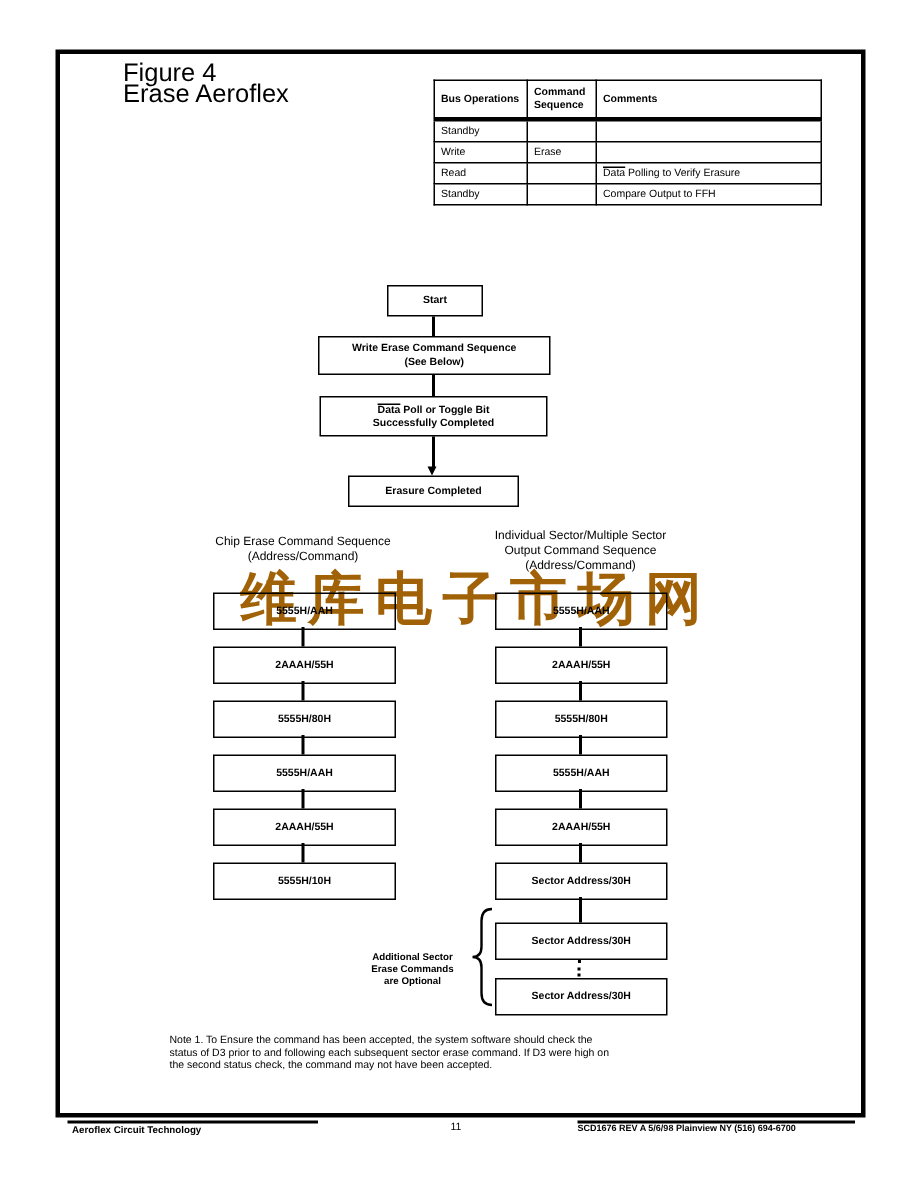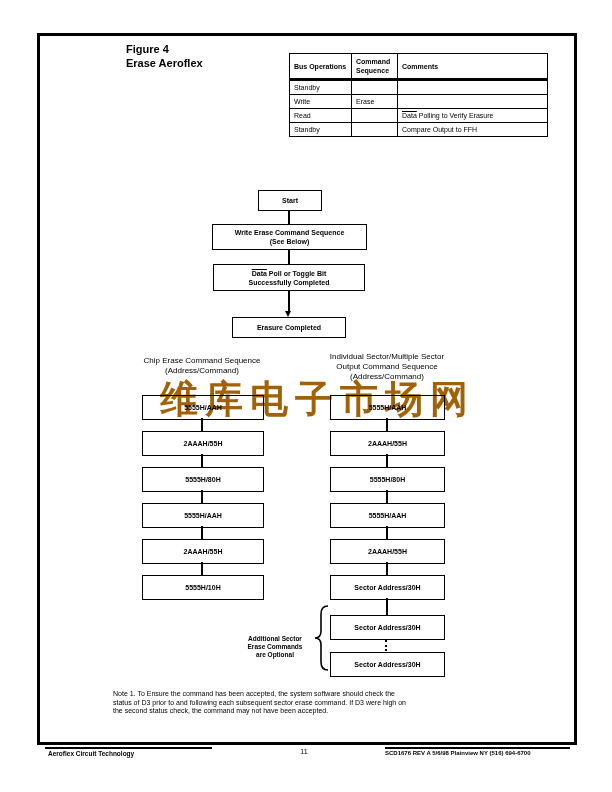--- a/index.html
+++ b/index.html
@@ -4,21 +4,21 @@
 <style>
   html,body{margin:0;padding:0;}
   body{
     width:612px;height:792px;position:relative;background:#ffffff;
     font-family:"Liberation Sans", sans-serif;color:#000;overflow:hidden;
   }
   .abs{position:absolute;}
   
   .frame{left:37px;top:33px;width:534px;height:706px;border:3px solid #000;}
   
-  .fig-title{left:82px;top:42px;font-size:11px;font-weight:bold;line-height:14px;margin-left:44px;}
+  .fig-title{left:82px;top:42px;font-size:17px;font-weight:normal;line-height:14px;}
   
   .watermark{left:160px;top:374px;font-size:38px;letter-spacing:7px;white-space:nowrap;font-weight:bold;}
   
   .bus-table{left:289px;top:53px;border-collapse:collapse;table-layout:fixed;}
   .bus-table th,.bus-table td{border:1.5px solid #000;font-size:7px;padding:1px 4px;text-align:left;vertical-align:middle;}
   .bus-table th{font-weight:bold;height:22px;line-height:9px;border-bottom:3px solid #000;}
   .bus-table td{height:11px;font-weight:normal;}
   
   .fbox{border:1.5px solid #000;display:flex;flex-direction:column;align-items:center;justify-content:center;
         font-size:7px;font-weight:bold;text-align:center;line-height:9px;background:transparent;}

